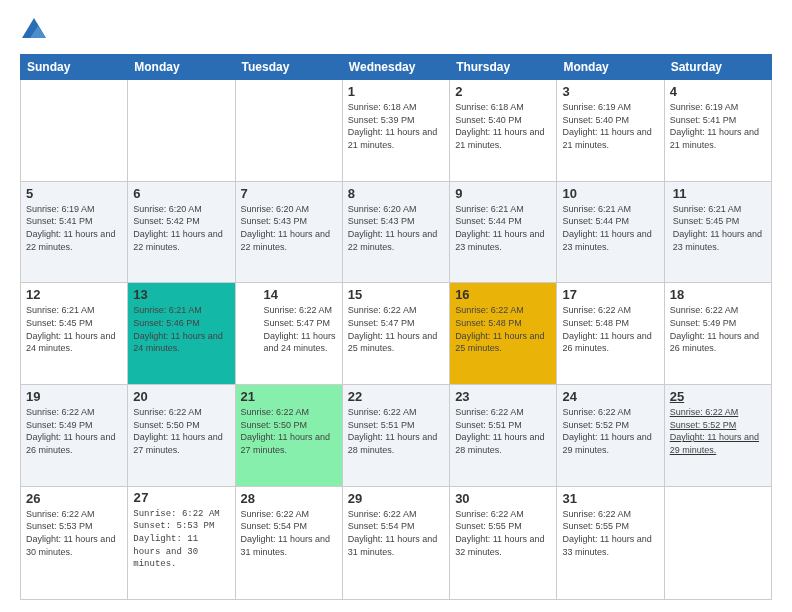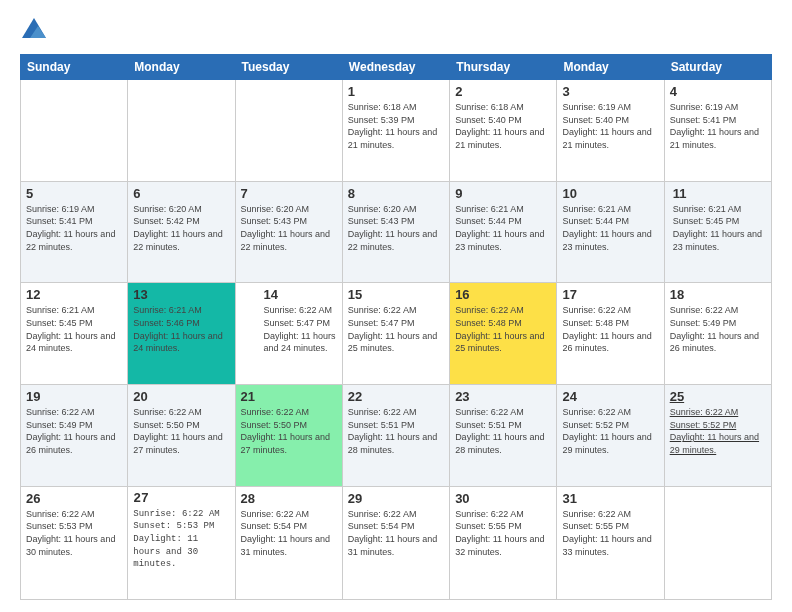--- a/index.html
+++ b/index.html
@@ -182,21 +182,21 @@
 Daylight: 11 hours and 24 minutes.</span></td>
           <td style="background: #14b8a6;"><span class="day-num">13</span><span class="day-info" style="white-space: pre-line;">Sunrise: 6:21 AM
 Sunset: 5:46 PM
 Daylight: 11 hours and 24 minutes.</span></td>
           <td style="background: rgb(255, 255, 255); padding-left: 28px;"><span class="day-num">14</span><span class="day-info" style="white-space: pre-line;">Sunrise: 6:22 AM
 Sunset: 5:47 PM
 Daylight: 11 hours and 24 minutes.</span></td>
           <td style="background: rgb(255, 255, 255);"><span class="day-num">15</span><span class="day-info" style="white-space: pre-line;">Sunrise: 6:22 AM
 Sunset: 5:47 PM
 Daylight: 11 hours and 25 minutes.</span></td>
-          <td style="background: #fde047;"><span class="day-num">16</span><span class="day-info" style="white-space: pre-line;">Sunrise: 6:22 AM
+          <td style="background: #eab308;"><span class="day-num">16</span><span class="day-info" style="white-space: pre-line;">Sunrise: 6:22 AM
 Sunset: 5:48 PM
 Daylight: 11 hours and 25 minutes.</span></td>
           <td style="background: rgb(255, 255, 255);"><span class="day-num">17</span><span class="day-info" style="white-space: pre-line;">Sunrise: 6:22 AM
 Sunset: 5:48 PM
 Daylight: 11 hours and 26 minutes.</span></td>
           <td style="background: rgb(255, 255, 255);"><span class="day-num">18</span><span class="day-info" style="white-space: pre-line;">Sunrise: 6:22 AM
 Sunset: 5:49 PM
 Daylight: 11 hours and 26 minutes.</span></td>
         </tr>
         <tr>

